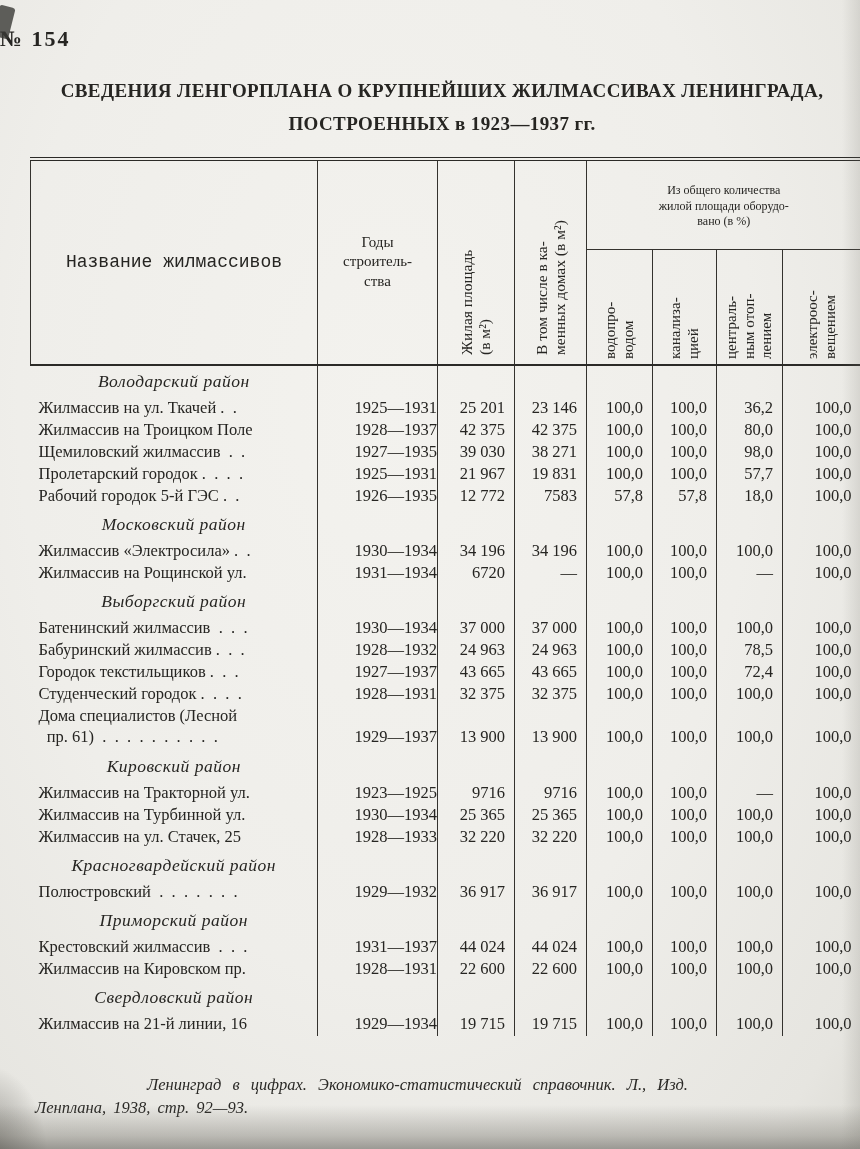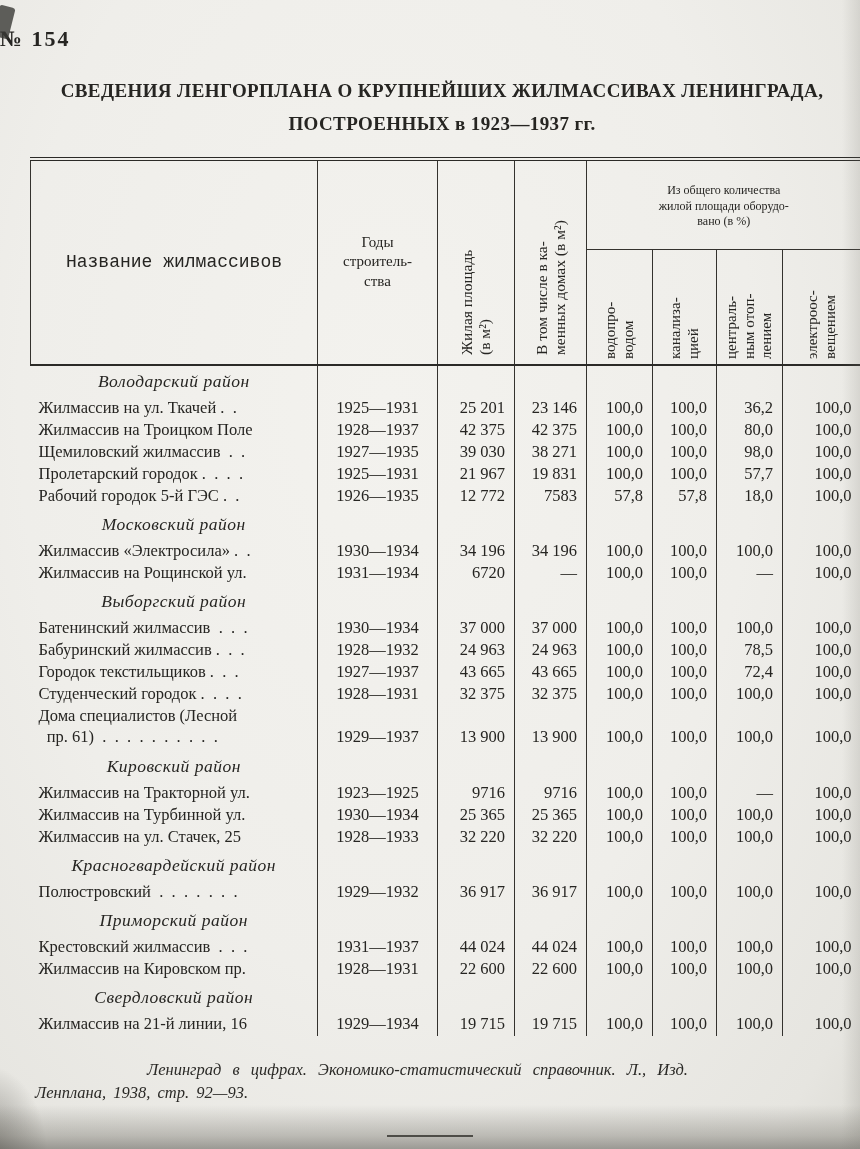--- a/index.html
+++ b/index.html
@@ -38,26 +38,26 @@
   .rot{position:absolute;left:50%;top:50%;transform:translate(-50%,-50%) rotate(-90deg);
     white-space:pre-line;text-align:left;font-size:15.5px;line-height:1.18;}
   .rot-tall{width:186px;}
   .rot-sub{width:104px;font-size:15px;}
 
   tbody td{font-size:16.5px;line-height:1.25;vertical-align:middle;padding:0;}
   tr.data{height:22px;}
   tr.sec{height:33px;}
   tr.sec td.sec-name{font-style:italic;text-align:center;font-size:17.5px;vertical-align:bottom;padding-bottom:5px;letter-spacing:.5px;}
   td.name{text-align:left;padding-left:8px;white-space:pre-wrap;}
-  td.yrs{text-align:center;}
+  td.yrs{text-align:right;}
   td.num{text-align:right;padding-right:9px;}
   tr.tall{height:44px;}
   tr.tall td{vertical-align:bottom;padding-bottom:2px;}
 
-  .footer{margin-top:22px;font-style:italic;font-size:16.5px;line-height:1.45;color:#2a2926;}
+  .footer{margin-top:37px;font-style:italic;font-size:16.5px;line-height:1.45;color:#2a2926;}
   .footer .l1{margin-left:35px;padding-left:112px;margin-right:12px;word-spacing:7px;}
   .footer .l2{margin-left:35px;word-spacing:3px;}
   .end-rule{width:86px;border-top:2px solid #3a3936;margin:30px auto 0 auto;}
 </style>
 </head>
 <body>
 
 <div class="page">
   <div class="corner-mark"></div>
 

